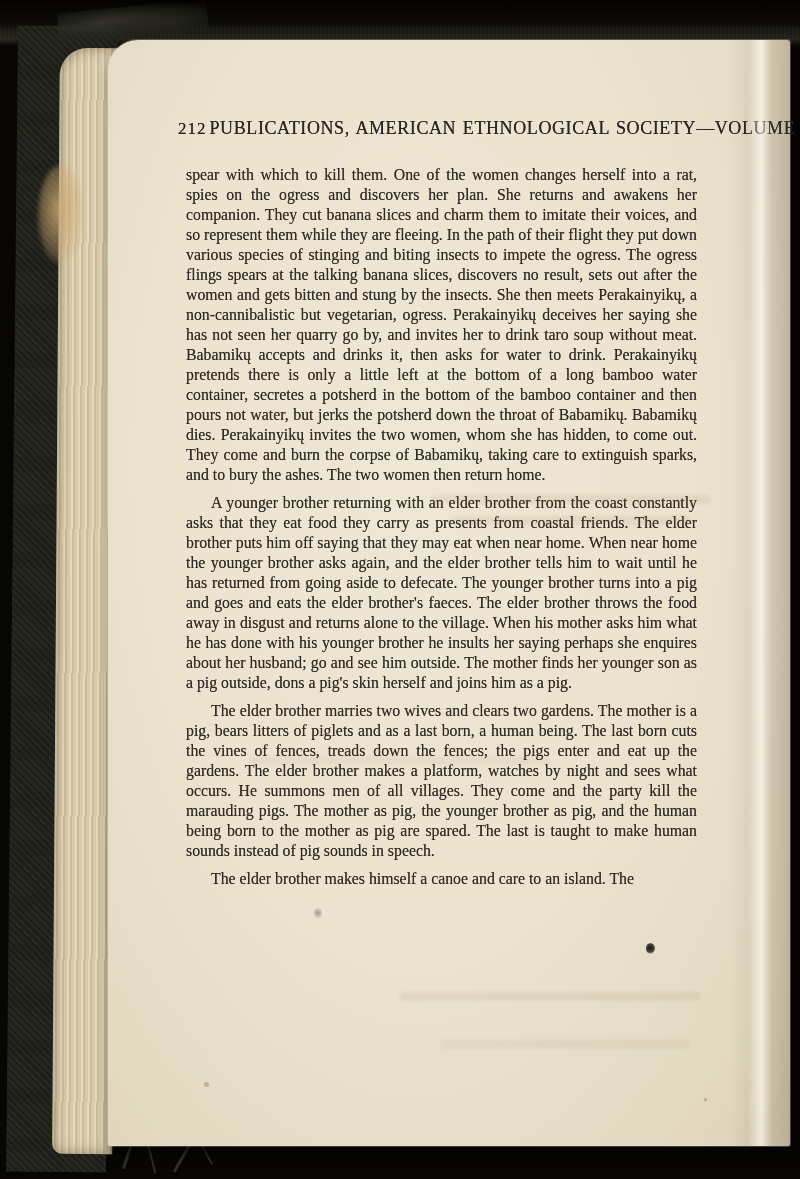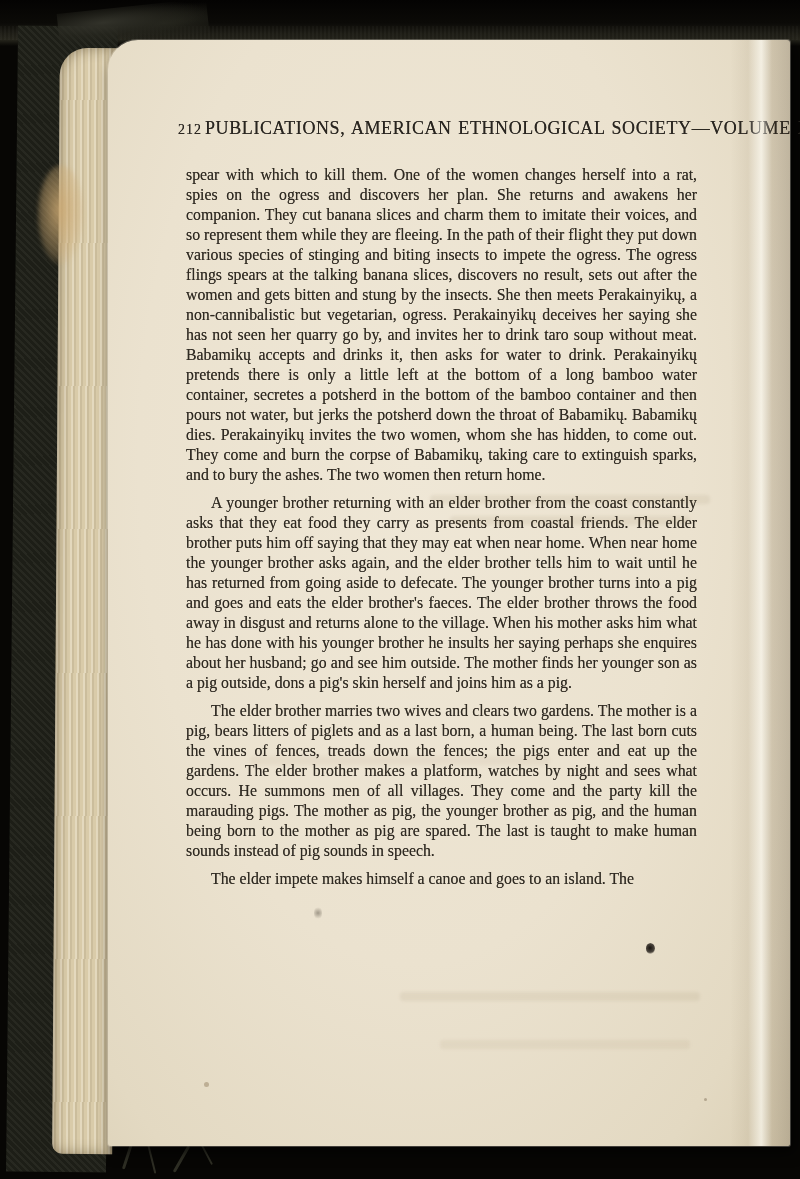--- a/index.html
+++ b/index.html
@@ -68,21 +68,21 @@
   }
   
   .content{
     position:absolute;left:70px;top:78px;width:527px;color:#2f2a22;
   }
   .running-head{
     display:flex;align-items:baseline;
     color:#292520;margin-bottom:26px;
     text-shadow:0 0 .4px rgba(41,37,32,.8);
   }
-  .running-head .pageno{font-size:14px;letter-spacing:1px;margin-right:3px;}
+  .running-head .pageno{font-size:17px;letter-spacing:1px;margin-right:3px;}
   .running-head .rtitle{font-size:18px;letter-spacing:.6px;word-spacing:1.5px;white-space:nowrap;}
   .bodytext{
     font-size:15.8px;line-height:20px;text-align:justify;
     text-shadow:0 0 .3px rgba(47,42,34,.65);
   }
   .bodytext p{margin:8px;text-indent:25px;}
   .bodytext p.noindent{text-indent:0;}
   .section-heading{
     text-align:center;font-size:17px;letter-spacing:2px;
     margin:11px 0 13px 0;color:#2a2620;
@@ -128,21 +128,21 @@
   <div class="content">
     <div class="running-head">
       <span class="pageno">212</span>
       <span class="rtitle">PUBLICATIONS, AMERICAN ETHNOLOGICAL SOCIETY—VOLUME XIX</span>
     </div>
 
     <div class="bodytext">
       <p class="noindent">spear with which to kill them. One of the women changes herself into a rat, spies on the ogress and discovers her plan. She returns and awakens her companion. They cut banana slices and charm them to imitate their voices, and so represent them while they are fleeing. In the path of their flight they put down various species of stinging and biting insects to impete the ogress. The ogress flings spears at the talking banana slices, discovers no result, sets out after the women and gets bitten and stung by the insects. She then meets Perakainyikų, a non-cannibalistic but vegetarian, ogress. Perakainyikų deceives her saying she has not seen her quarry go by, and invites her to drink taro soup without meat. Babamikų accepts and drinks it, then asks for water to drink. Perakainyikų pretends there is only a little left at the bottom of a long bamboo water container, secretes a potsherd in the bottom of the bamboo container and then pours not water, but jerks the potsherd down the throat of Babamikų. Babamikų dies. Perakainyikų invites the two women, whom she has hidden, to come out. They come and burn the corpse of Babamikų, taking care to extinguish sparks, and to bury the ashes. The two women then return home.</p>
       <p>A younger brother returning with an elder brother from the coast constantly asks that they eat food they carry as presents from coastal friends. The elder brother puts him off saying that they may eat when near home. When near home the younger brother asks again, and the elder brother tells him to wait until he has returned from going aside to defecate. The younger brother turns into a pig and goes and eats the elder brother's faeces. The elder brother throws the food away in disgust and returns alone to the village. When his mother asks him what he has done with his younger brother he insults her saying perhaps she enquires about her husband; go and see him outside. The mother finds her younger son as a pig outside, dons a pig's skin herself and joins him as a pig.</p>
       <p>The elder brother marries two wives and clears two gardens. The mother is a pig, bears litters of piglets and as a last born, a human being. The last born cuts the vines of fences, treads down the fences; the pigs enter and eat up the gardens. The elder brother makes a platform, watches by night and sees what occurs. He summons men of all villages. They come and the party kill the marauding pigs. The mother as pig, the younger brother as pig, and the human being born to the mother as pig are spared. The last is taught to make human sounds instead of pig sounds in speech.</p>
-      <p>The elder impete makes himself a canoe and goes to an island. The</p>
+      <p>The elder brother makes himself a canoe and care to an island. The</p>
     </div>
   </div>
 
   <div class="ghost g1"></div>
   <div class="ghost g1b"></div>
   <div class="ghost g2"></div>
   <div class="ghost g3"></div>
   <div class="ghost g3b"></div>
   <div class="smudge ink"></div>
   <div class="smudge grey"></div>

